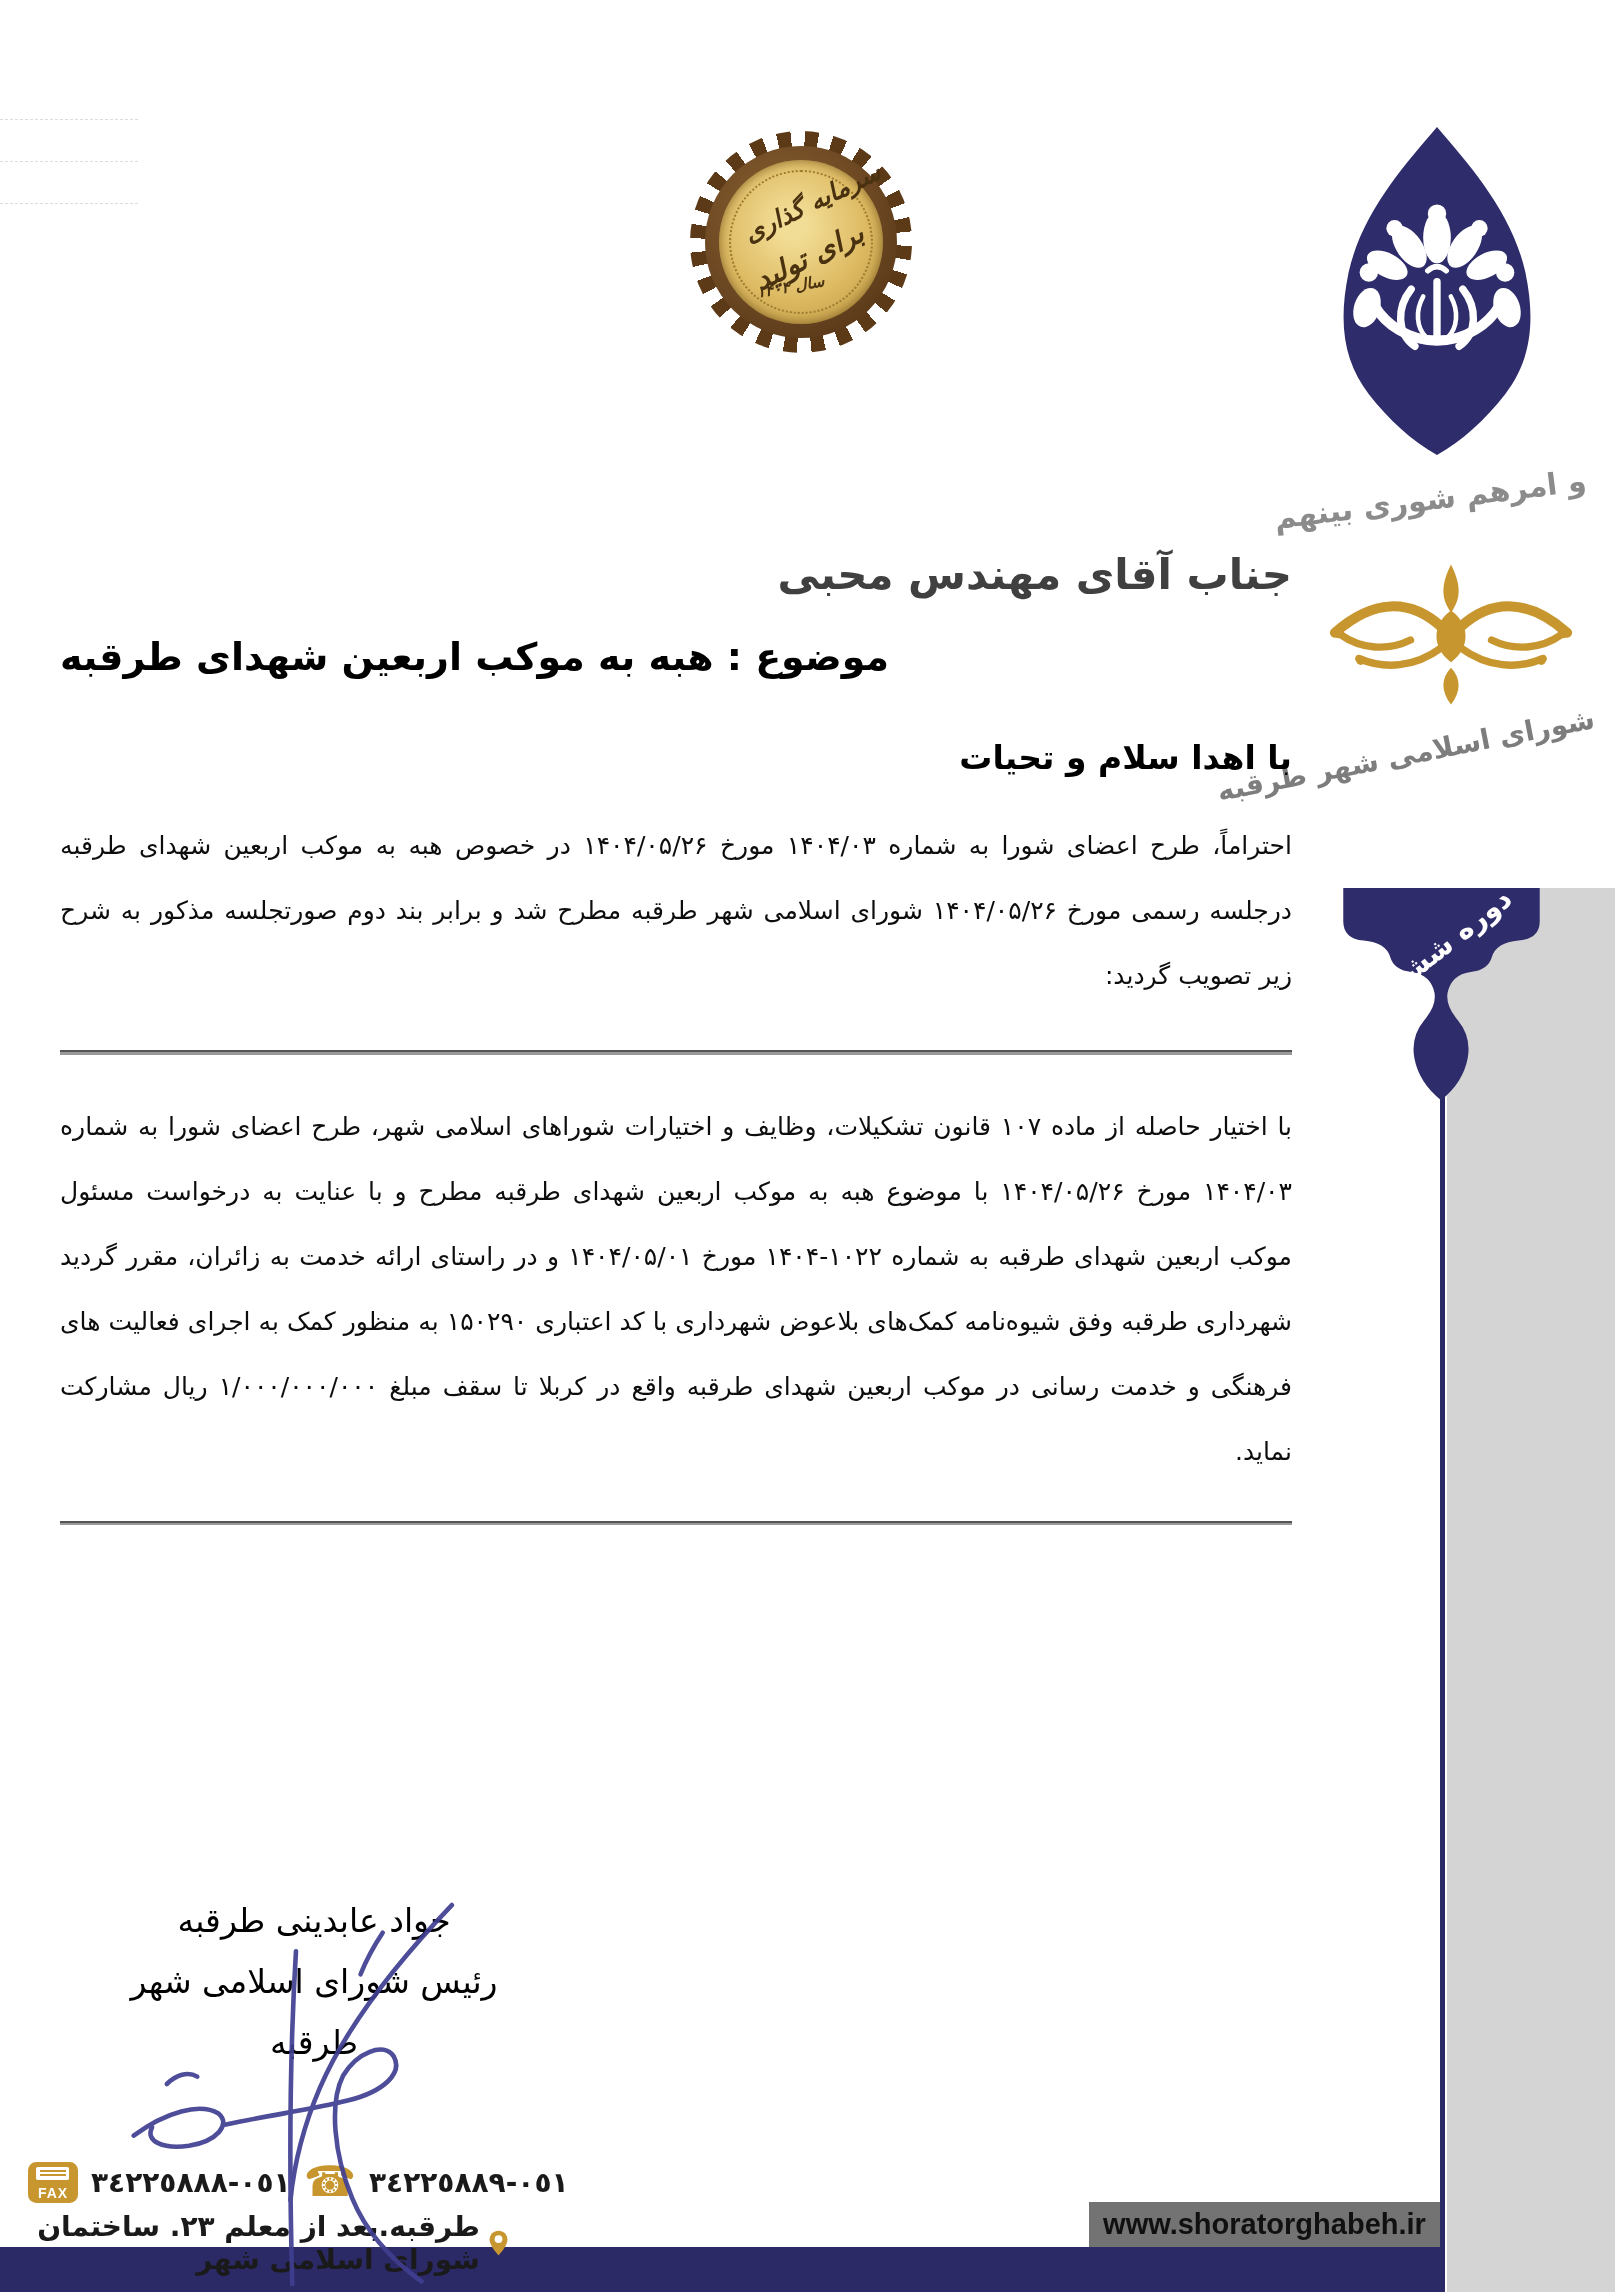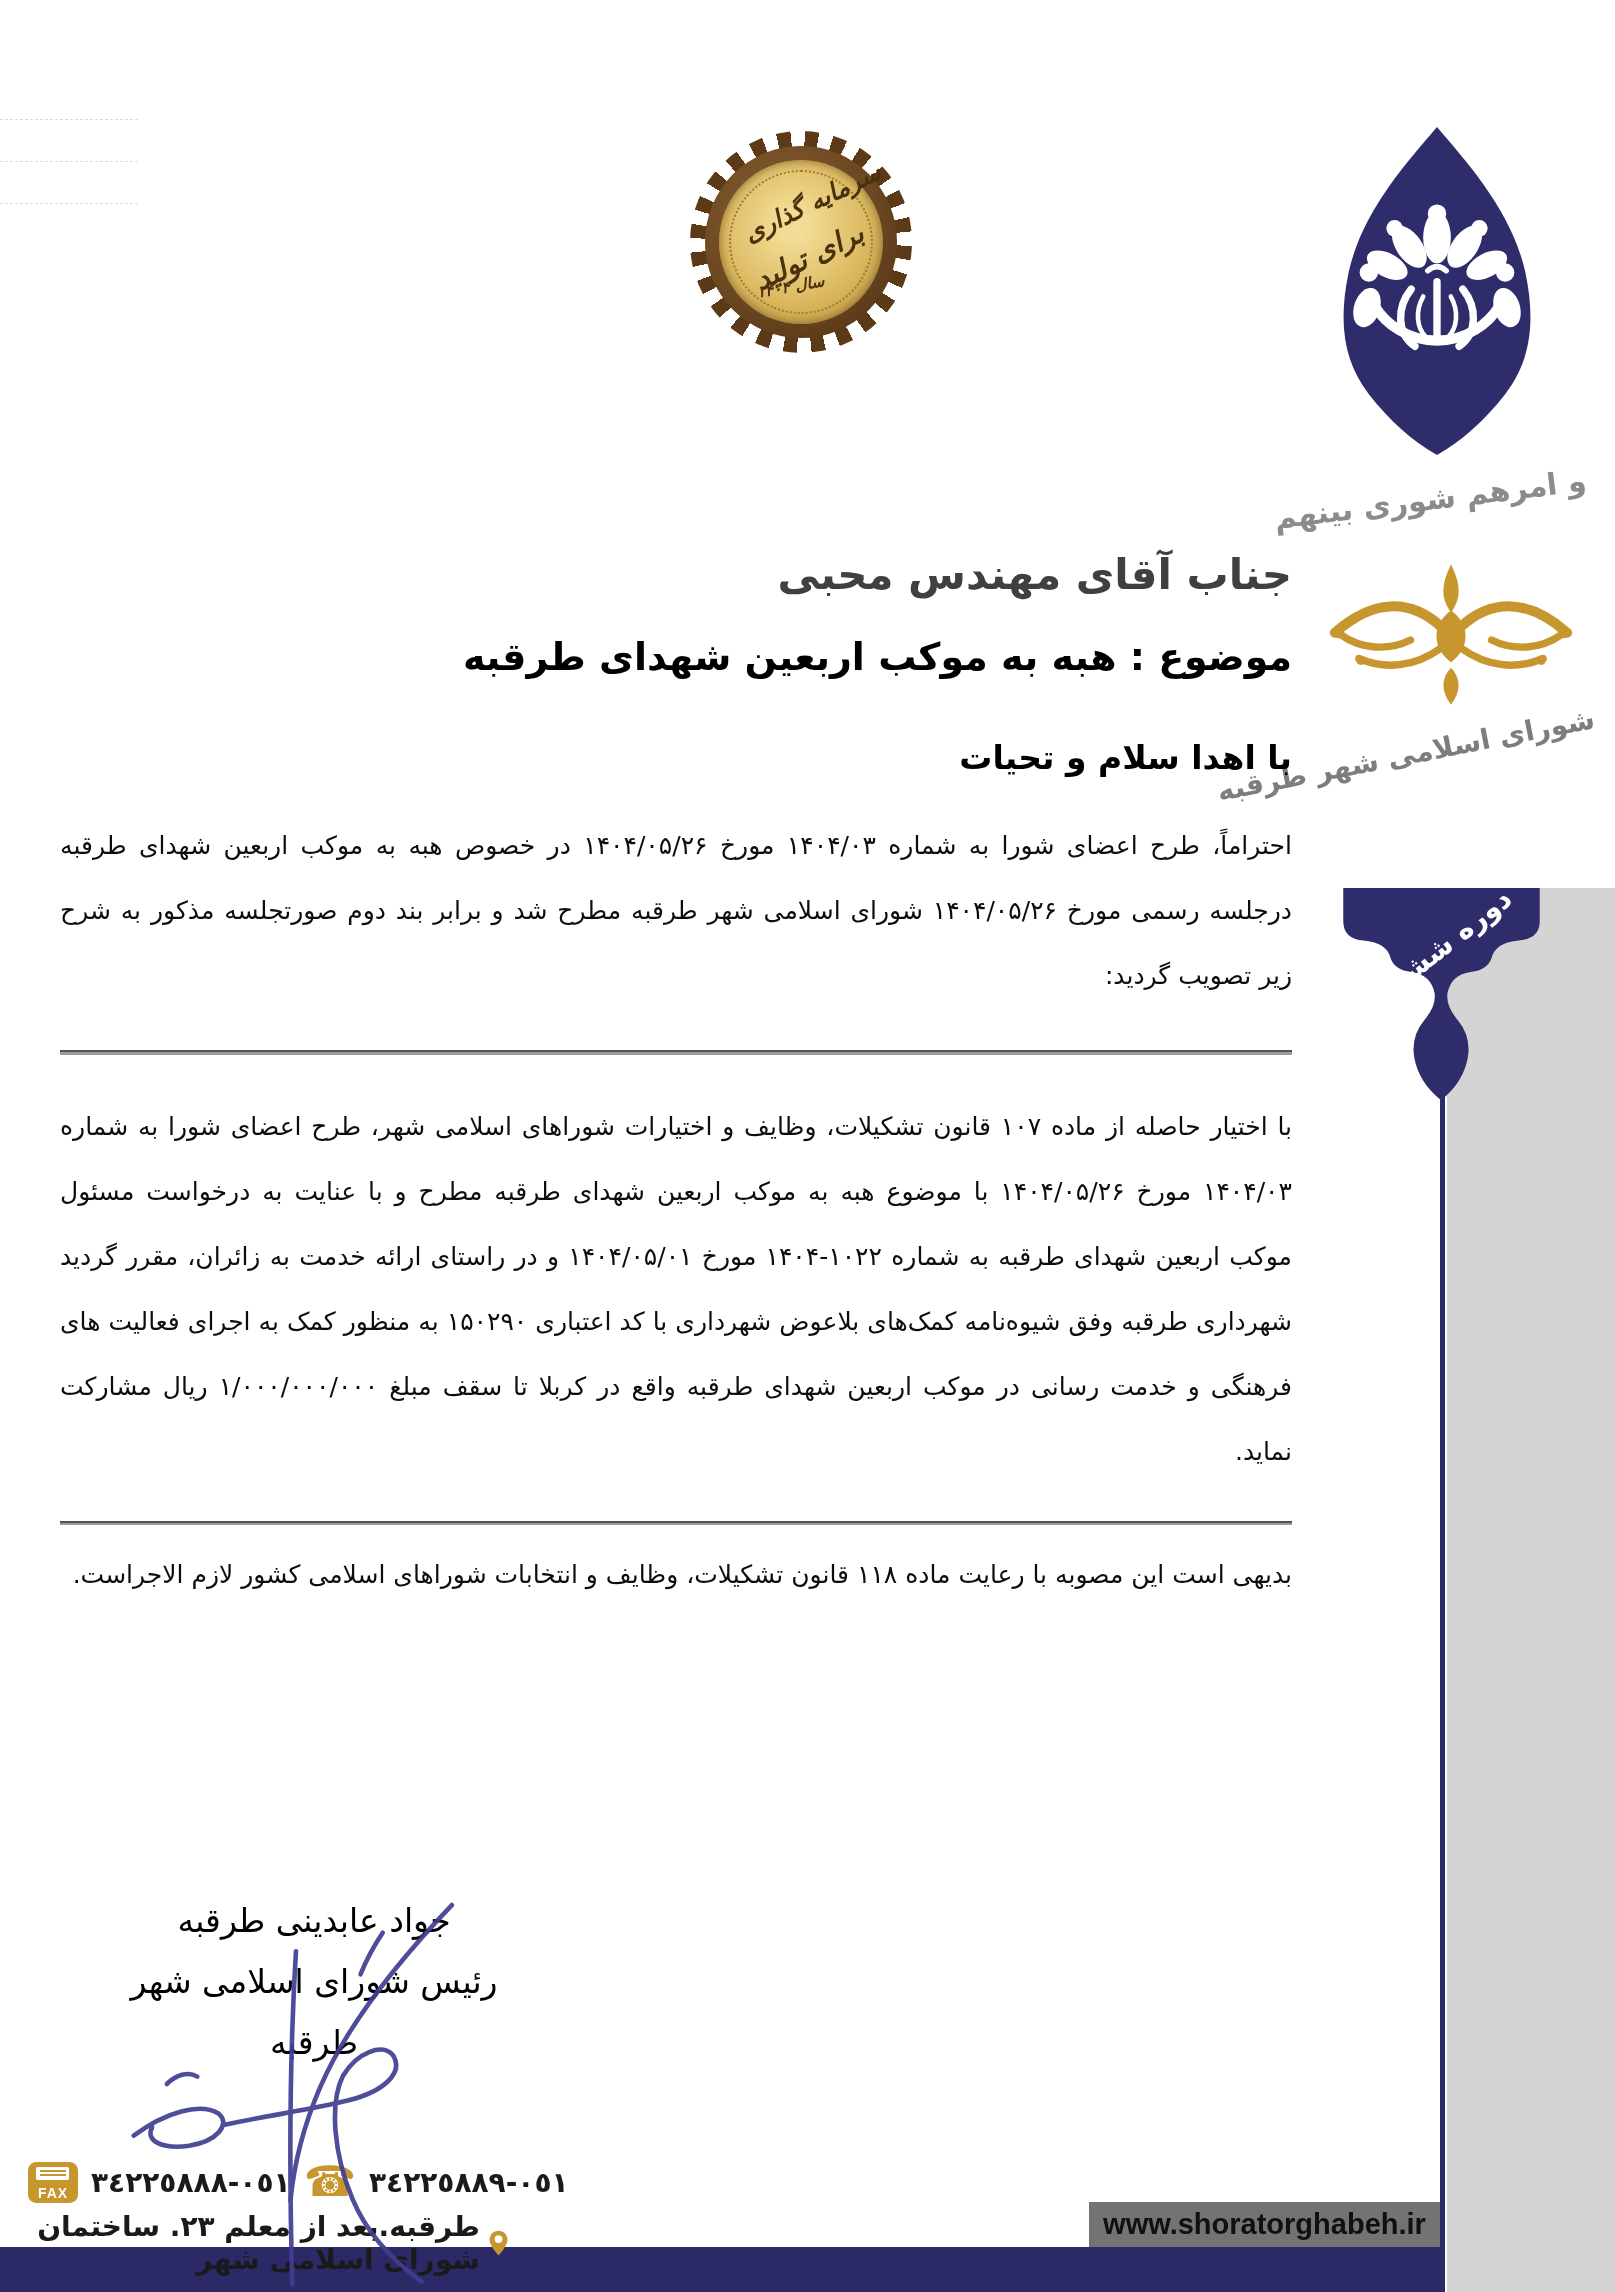--- a/index.html
+++ b/index.html
@@ -45,21 +45,21 @@
   .council-calli { position:absolute; left:1292px; top:731px; width:305px; direction:rtl; text-align:center;
            color:#7d7d7d; font-size:28px; font-weight:bold; white-space:nowrap; letter-spacing:-0.9px;
            transform:rotate(-11deg); }
   .dome { position:absolute; left:1343px; top:888px; width:197px; height:214px; }
   .term-label { position:absolute; left:1372px; top:925px; color:#ffffff; font-size:28px; font-weight:bold;
            white-space:nowrap; transform:rotate(-38deg); direction:rtl; }
 
   
   .main { position:absolute; left:60px; top:533px; width:1232px; direction:rtl; }
   .addr-line { font-size:42px; font-weight:bold; line-height:83px; text-align:right; color:#404040; }
-  .subject-line { font-size:38px; font-weight:bold; line-height:83px; text-align:right; color:#000; }
+  .subject-line { font-size:38px; font-weight:bold; line-height:83px; text-align:left; color:#000; }
   .greeting { font-size:33px; font-weight:bold; line-height:65px; margin-top:26px; text-align:right; color:#000; }
   .para { font-size:25px; line-height:65px; text-align:justify; color:#0d0d0d; }
   .p1 { margin-top:23px; }
   .p2 { margin-top:39px; }
   .p3 { margin-top:16.6px; }
   .divider { height:4.6px; background:#9a9a9a; border-top:2.8px solid #555; }
   .d1 { margin-top:42px; } .d2 { margin-top:37px; }
 
   
   .sign-block { position:absolute; left:111px; top:1890px; width:406px; direction:rtl; text-align:center;
@@ -167,21 +167,20 @@
   <div class="term-label">دوره ششم</div>
 
   <div class="main">
     <div class="addr-line">جناب آقای مهندس محبی</div>
     <div class="subject-line">موضوع : هبه به موکب اربعین شهدای طرقبه</div>
     <div class="greeting">با اهدا سلام و تحیات</div>
     <p class="para p1">احتراماً، طرح اعضای شورا به شماره ۱۴۰۴/۰۳ مورخ ۱۴۰۴/۰۵/۲۶ در خصوص هبه به موکب اربعین شهدای طرقبه درجلسه رسمی مورخ ۱۴۰۴/۰۵/۲۶ شورای اسلامی شهر طرقبه مطرح شد و برابر بند دوم صورتجلسه مذکور به شرح زیر تصویب گردید:</p>
     <div class="divider d1"></div>
     <p class="para p2">با اختیار حاصله از ماده ۱۰۷ قانون تشکیلات، وظایف و اختیارات شوراهای اسلامی شهر، طرح اعضای شورا به شماره ۱۴۰۴/۰۳ مورخ ۱۴۰۴/۰۵/۲۶ با موضوع هبه به موکب اربعین شهدای طرقبه مطرح و با عنایت به درخواست مسئول موکب اربعین شهدای طرقبه به شماره ۱۰۲۲-۱۴۰۴ مورخ ۱۴۰۴/۰۵/۰۱ و در راستای ارائه خدمت به زائران، مقرر گردید شهرداری طرقبه وفق شیوه‌نامه کمک‌های بلاعوض شهرداری با کد اعتباری ۱۵۰۲۹۰ به منظور کمک به اجرای فعالیت های فرهنگی و خدمت رسانی در موکب اربعین شهدای طرقبه واقع در کربلا تا سقف مبلغ ۱/۰۰۰/۰۰۰/۰۰۰ ریال مشارکت نماید.</p>
     <div class="divider d2"></div>
-    <p class="para p3">بدیهی است این مصوبه با رعایت ماده ۱۱۸ قانون تشکیلات، وظایف و انتخابات شوراهای اسلامی کشور لازم الاجراست.</p>
   </div>
 
   <div class="sign-block">
     <div>جواد عابدینی طرقبه</div>
     <div>رئیس شورای اسلامی شهر طرقبه</div>
   </div>
 
   <div class="footer-contacts">
     <div class="contact-row1">
       <span class="fax-icon">

